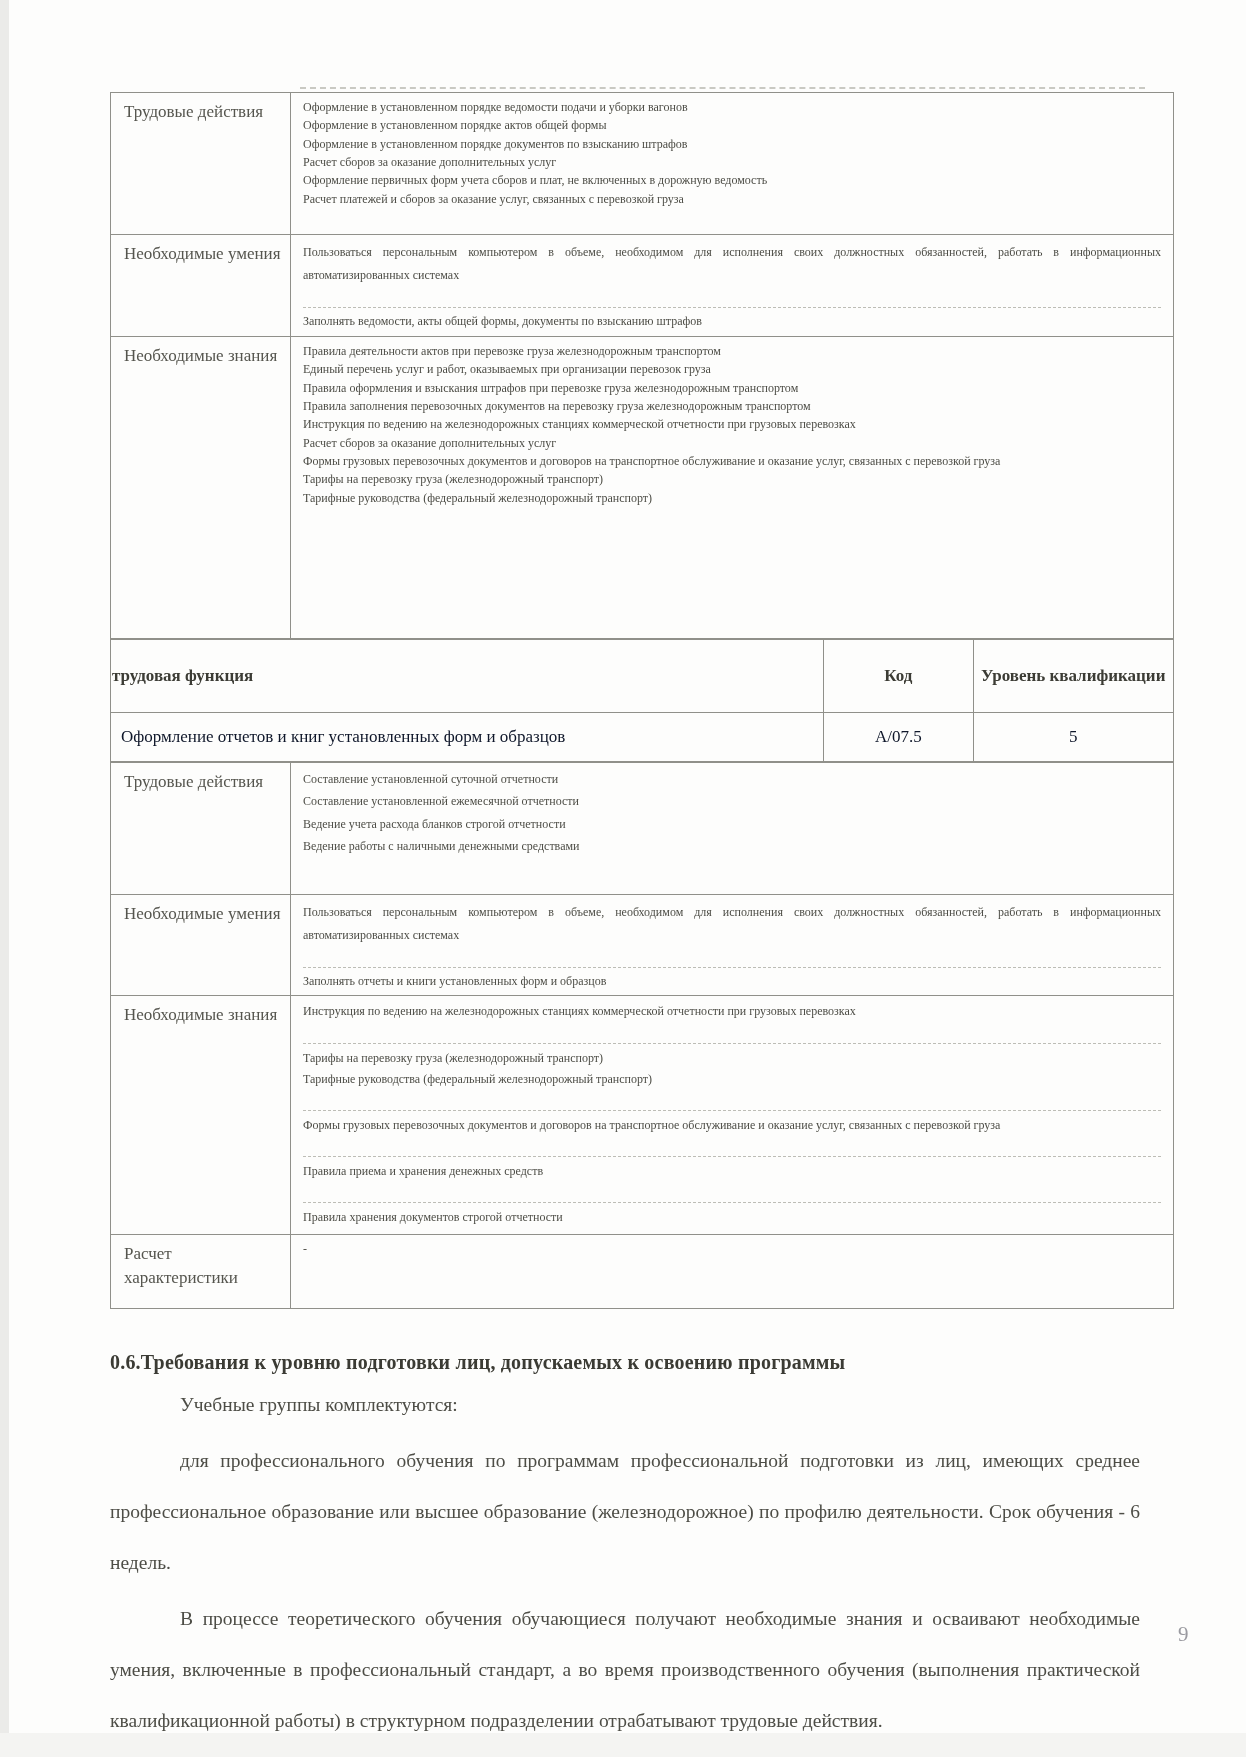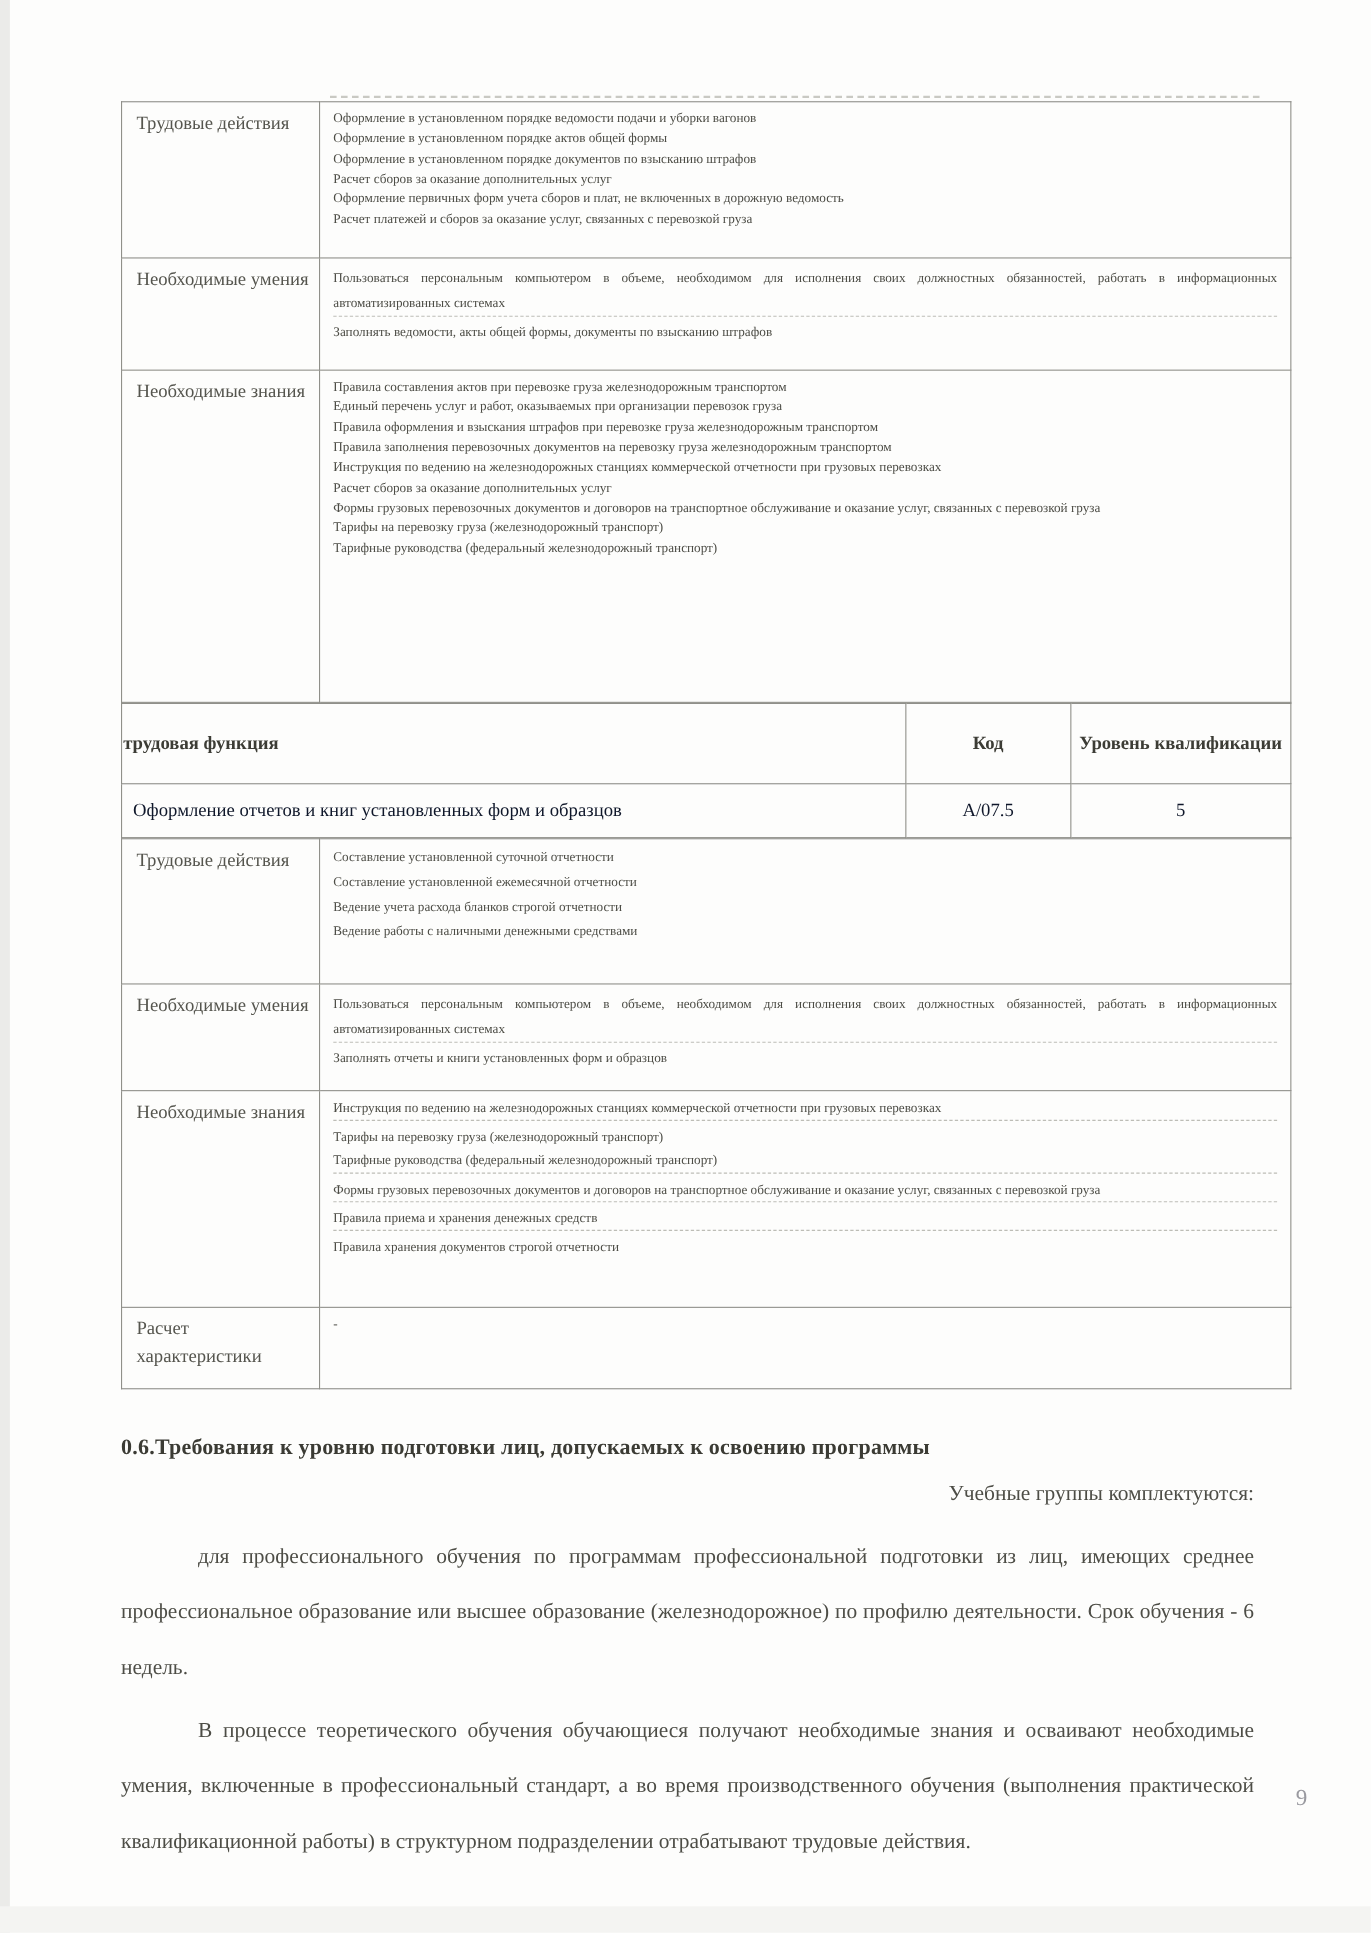--- a/index.html
+++ b/index.html
@@ -20,35 +20,35 @@
   table{border-collapse:collapse;table-layout:fixed;width:1064px;}
   .char-table td{border:1px solid #90908a;vertical-align:top;}
   .char-table .lbl{
     width:162px;padding:7px 4px 4px 13px;font-size:17px;line-height:1.45;color:#55554e;
   }
   .char-table .val{padding:5px 12px 5px 12px;font-size:12px;}
   .item{text-align:justify;line-height:1.36;padding:1px 0;color:#4d4d46;}
   .item.spread{line-height:1.88;}
   .item.lh17{line-height:1.7;}
   .item.lh16{line-height:1.6;}
-  .item.sep{border-top:1px dashed #bdbdb6;margin-top:0;padding-top:5px;}
+  .item.sep{border-top:1px dashed #bdbdb6;margin-top:20px;padding-top:5px;}
   .h-t1r1{height:130px;} .h-t1r2{height:90px;} .h-t1r3{height:290px;}
   .h-t2r1{height:120px;} .h-t2r2{height:85px;} .h-t2r3{height:185px;} .h-t2r4{height:62px;}
   
   .ft td{border:1px solid #90908a;vertical-align:middle;font-size:17px;}
   .ft .fn-hdr{font-weight:bold;color:#3c3c35;height:70px;line-height:1.55;}
   .ft .fn-cell{padding:6px 10px;height:36px;color:#0f172a;}
   .ft .c-code{width:135px;text-align:center;}
   .ft .c-level{width:182px;text-align:center;}
   .ft .c-fn{width:655px;}
   
   .section{margin-top:42px;width:1030px;}
   .sec-heading{font-weight:bold;font-size:20px;color:#3b3b34;letter-spacing:.2px;}
   .sec-par{font-size:19.5px;line-height:2.6;text-align:justify;text-indent:70px;margin:6px 0 0 0;color:#4d4d46;}
-  .sec-par.first{text-align:right;}
+  .sec-par.first{text-align:left;}
   .page-number{position:absolute;left:1178px;top:1622px;font-size:21px;color:#9a9aa0;}
 </style>
 </head>
 <body>
 
 <div class="scan-strip-left"></div>
 <div class="scan-top-dash"></div>
 
 <div class="content">
 
@@ -68,21 +68,21 @@
     <tr>
       <td class="lbl h-t1r2">Необходимые умения</td>
       <td class="val">
         <div class="item spread">Пользоваться персональным компьютером в объеме, необходимом для исполнения своих должностных обязанностей, работать в информационных автоматизированных системах</div>
         <div class="item sep">Заполнять ведомости, акты общей формы, документы по взысканию штрафов</div>
       </td>
     </tr>
     <tr>
       <td class="lbl h-t1r3">Необходимые знания</td>
       <td class="val">
-        <div class="item">Правила составления актов при перевозке груза железнодорожным транспортом</div>
+        <div class="item">Правила деятельности актов при перевозке груза железнодорожным транспортом</div>
         <div class="item">Единый перечень услуг и работ, оказываемых при организации перевозок груза</div>
         <div class="item">Правила оформления и взыскания штрафов при перевозке груза железнодорожным транспортом</div>
         <div class="item">Правила заполнения перевозочных документов на перевозку груза железнодорожным транспортом</div>
         <div class="item">Инструкция по ведению на железнодорожных станциях коммерческой отчетности при грузовых перевозках</div>
         <div class="item">Расчет сборов за оказание дополнительных услуг</div>
         <div class="item">Формы грузовых перевозочных документов и договоров на транспортное обслуживание и оказание услуг, связанных с перевозкой груза</div>
         <div class="item">Тарифы на перевозку груза (железнодорожный транспорт)</div>
         <div class="item">Тарифные руководства (федеральный железнодорожный транспорт)</div>
       </td>
     </tr>

